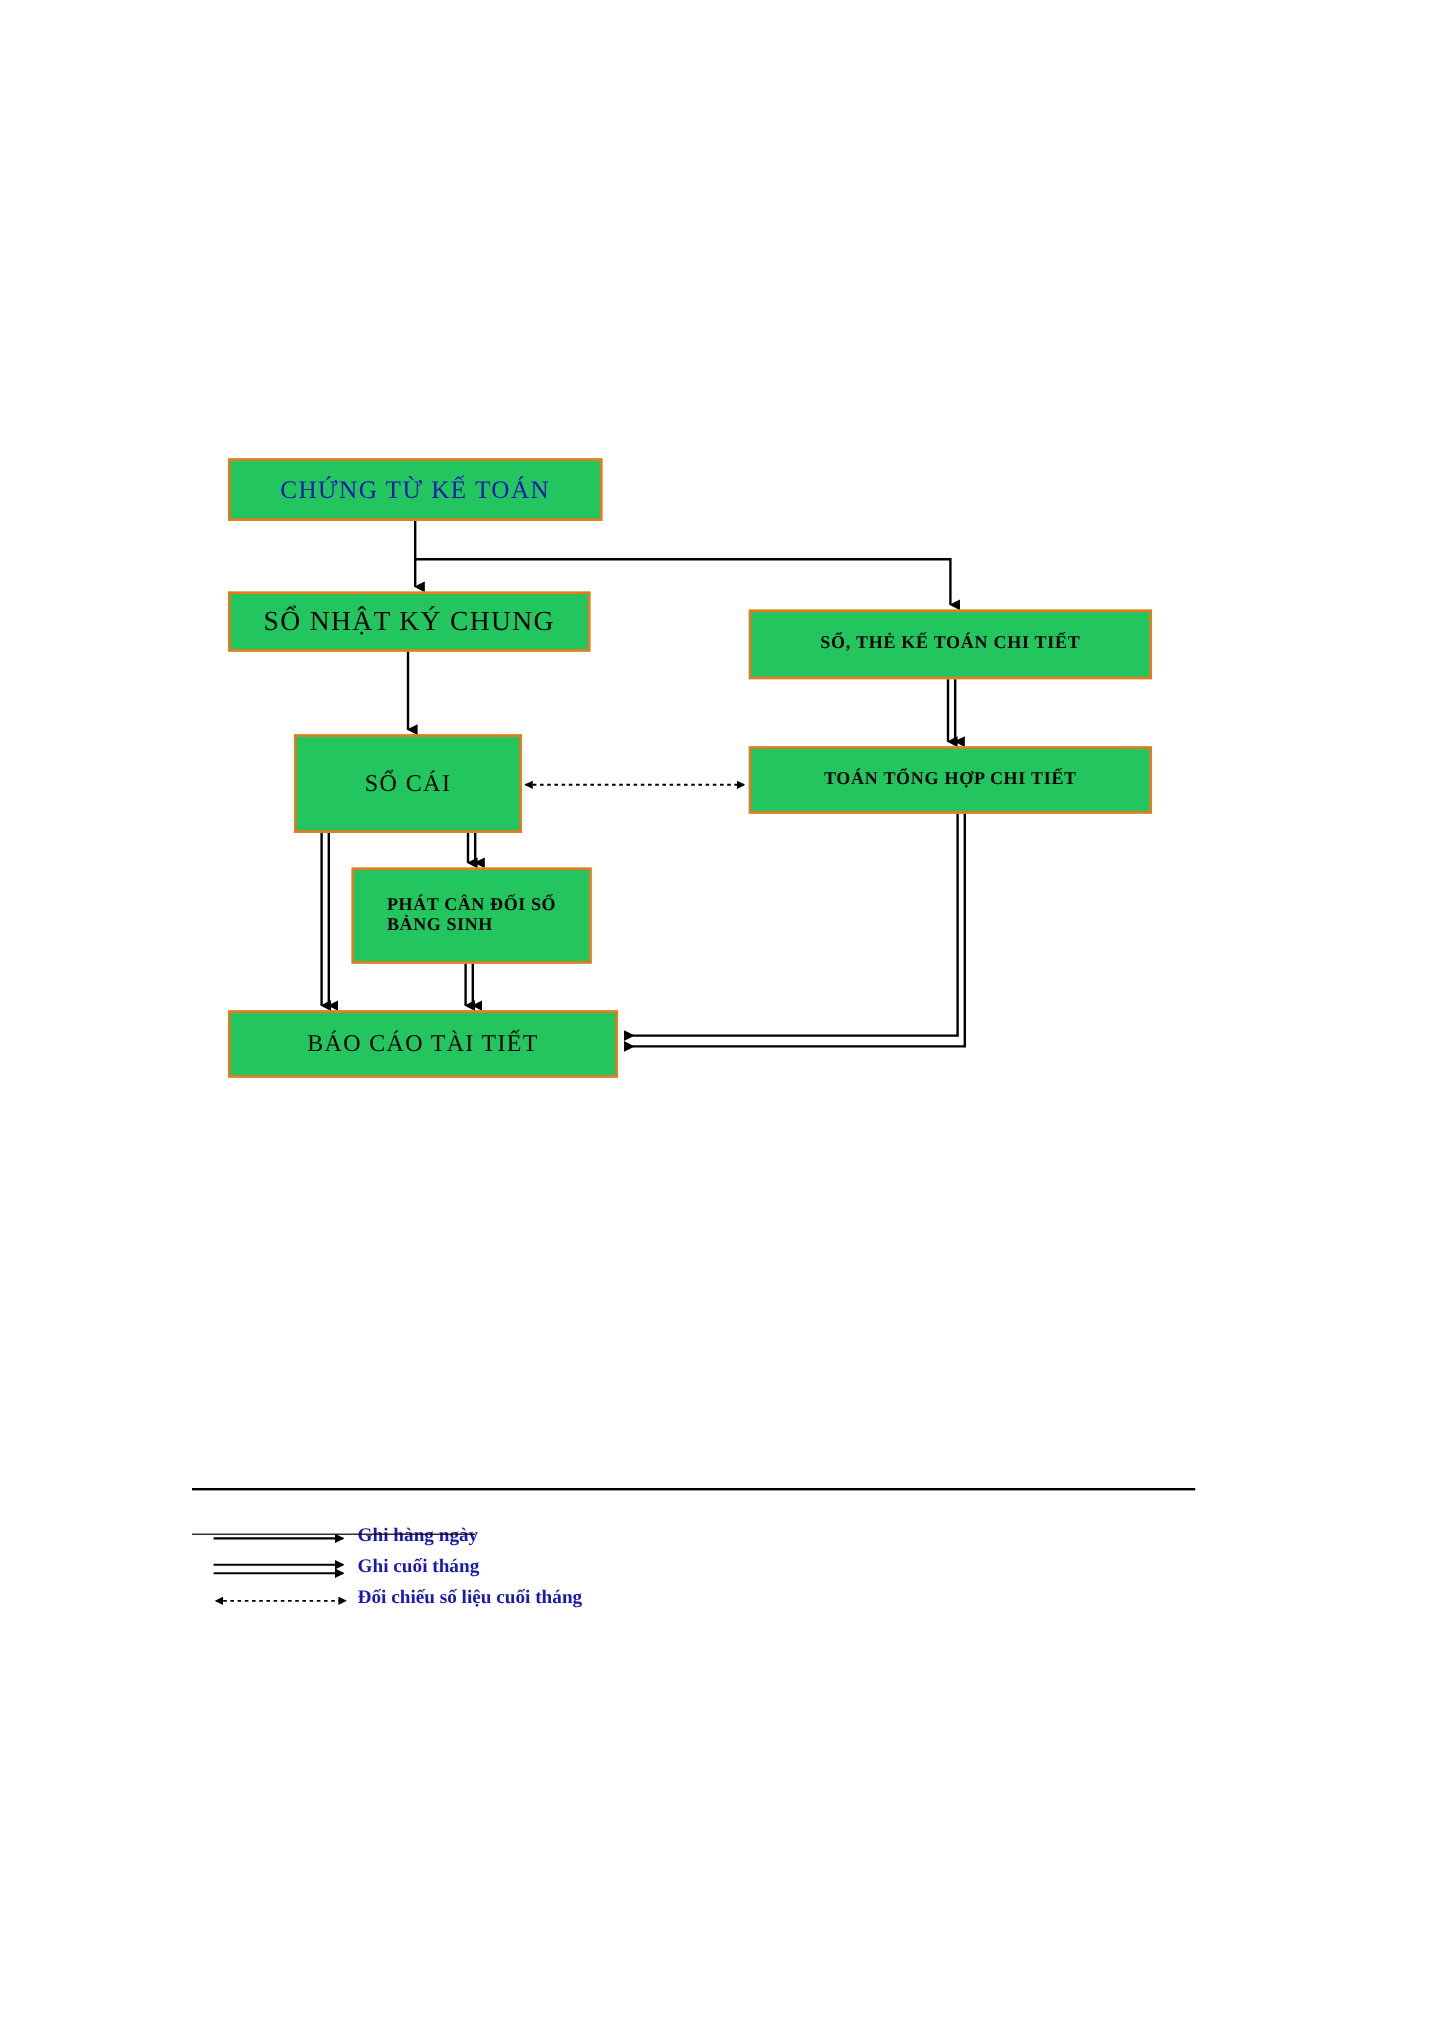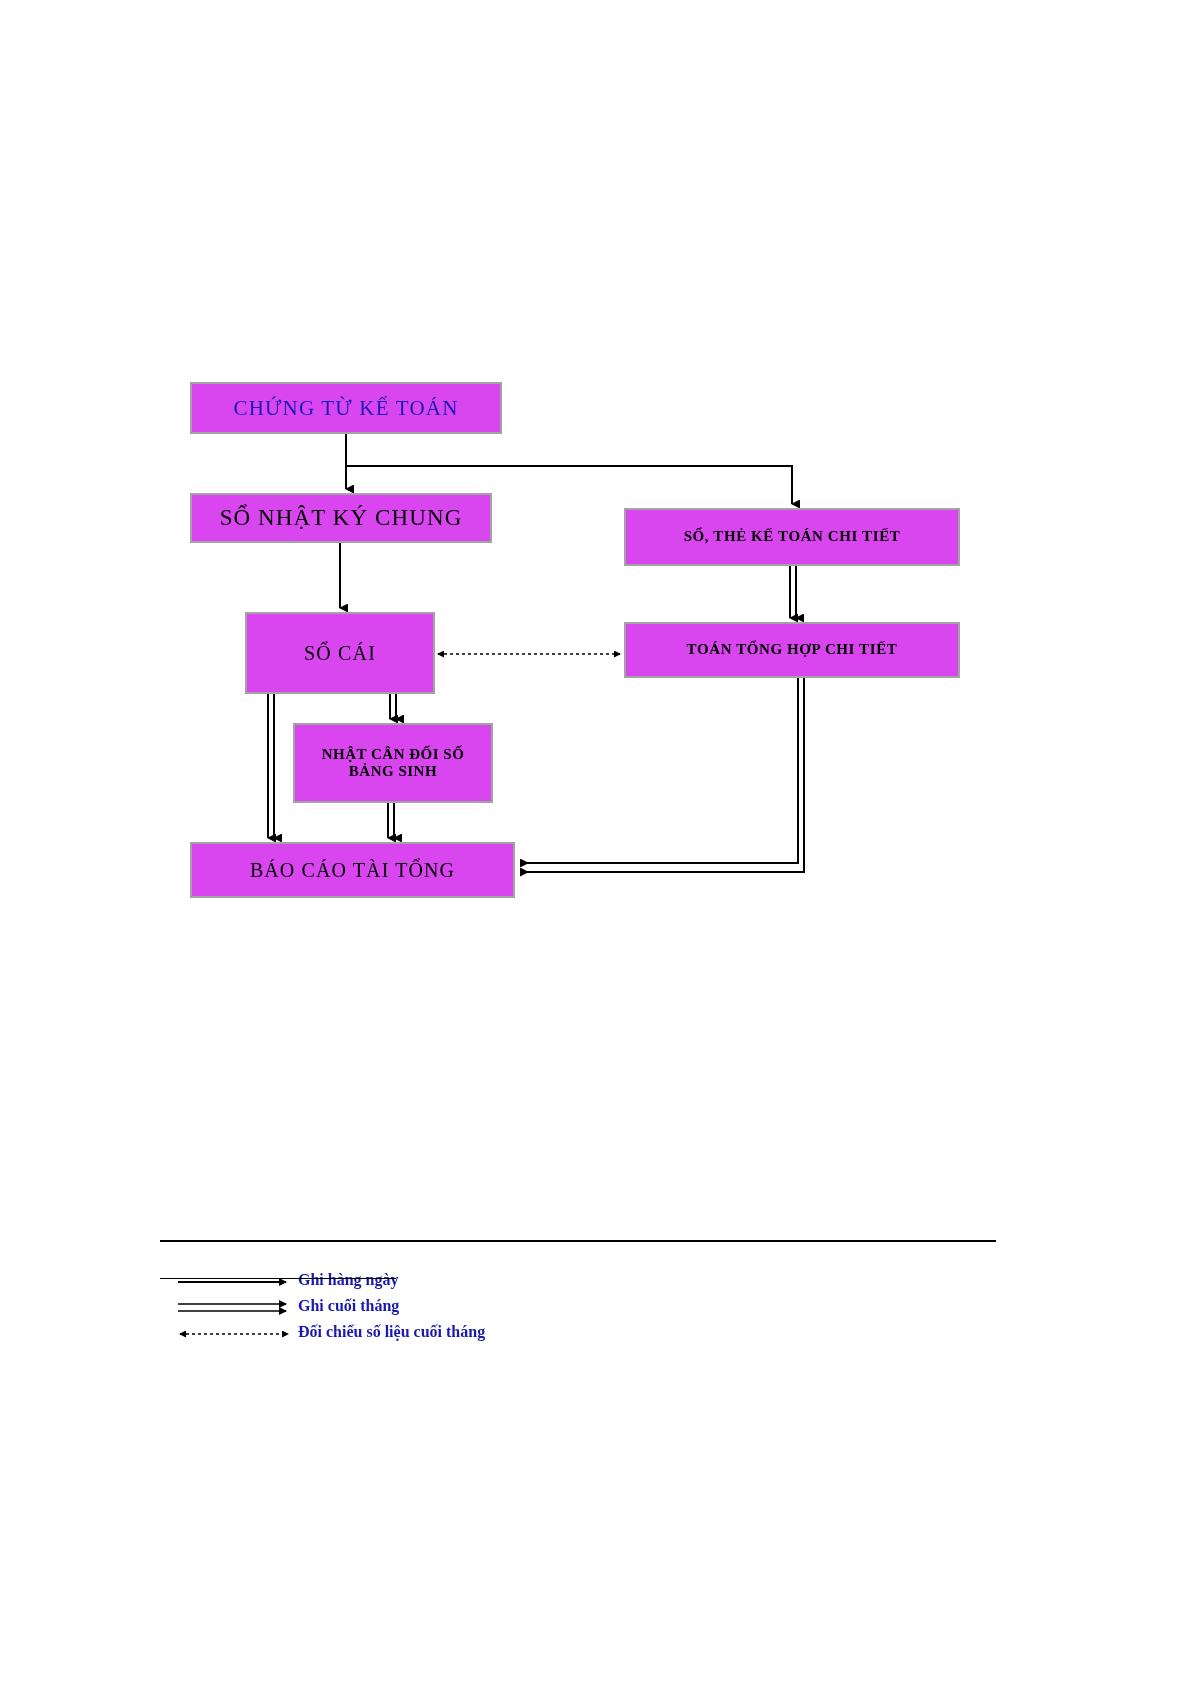--- a/index.html
+++ b/index.html
@@ -27,27 +27,26 @@
   #diagram {
     position: absolute;
     left: 150px;
     top: 360px;
     width: 860px;
     height: 660px;
   }
 
   .node {
     position: absolute;
-    border: 2px solid #a3a3a3;
-    background: #d946ef;
+    border: 2px solid #f97316;
+    background: #22c55e;
     box-sizing: border-box;
     display: flex;
     align-items: center;
     justify-content: center;
-    text-align: center;
     color: #000000;
     letter-spacing: 0.4px;
     z-index: 5;
   }
   .node .label {
     display: block;
     line-height: 1.15;
     padding: 0 6px;
   }
 
@@ -234,27 +233,27 @@
     <div class="node" id="n-socai">
       <span class="label">SỔ CÁI</span>
     </div>
 
     <div class="node" id="n-tonghop">
       <span class="label">TOÁN TỔNG HỢP CHI TIẾT</span>
     </div>
 
     <div class="node" id="n-candoi">
       <span class="label">
-        <span>NHẬT CÂN ĐỐI SỐ</span><br>
+        <span>PHÁT CÂN ĐỐI SỐ</span><br>
         <span>BẢNG SINH</span>
       </span>
     </div>
 
     <div class="node" id="n-baocao">
-      <span class="label">BÁO CÁO TÀI TỔNG</span>
+      <span class="label">BÁO CÁO TÀI TIẾT</span>
     </div>
 
   </div>
 
   <div id="legend">
 
     <div class="legend-row r1">
       <svg class="legend-sym" viewBox="0 0 118 24" width="118" height="24">
         <defs>
           <marker id="lgArrow1" markerWidth="8" markerHeight="8" refX="7" refY="4" orient="auto" markerUnits="userSpaceOnUse">

